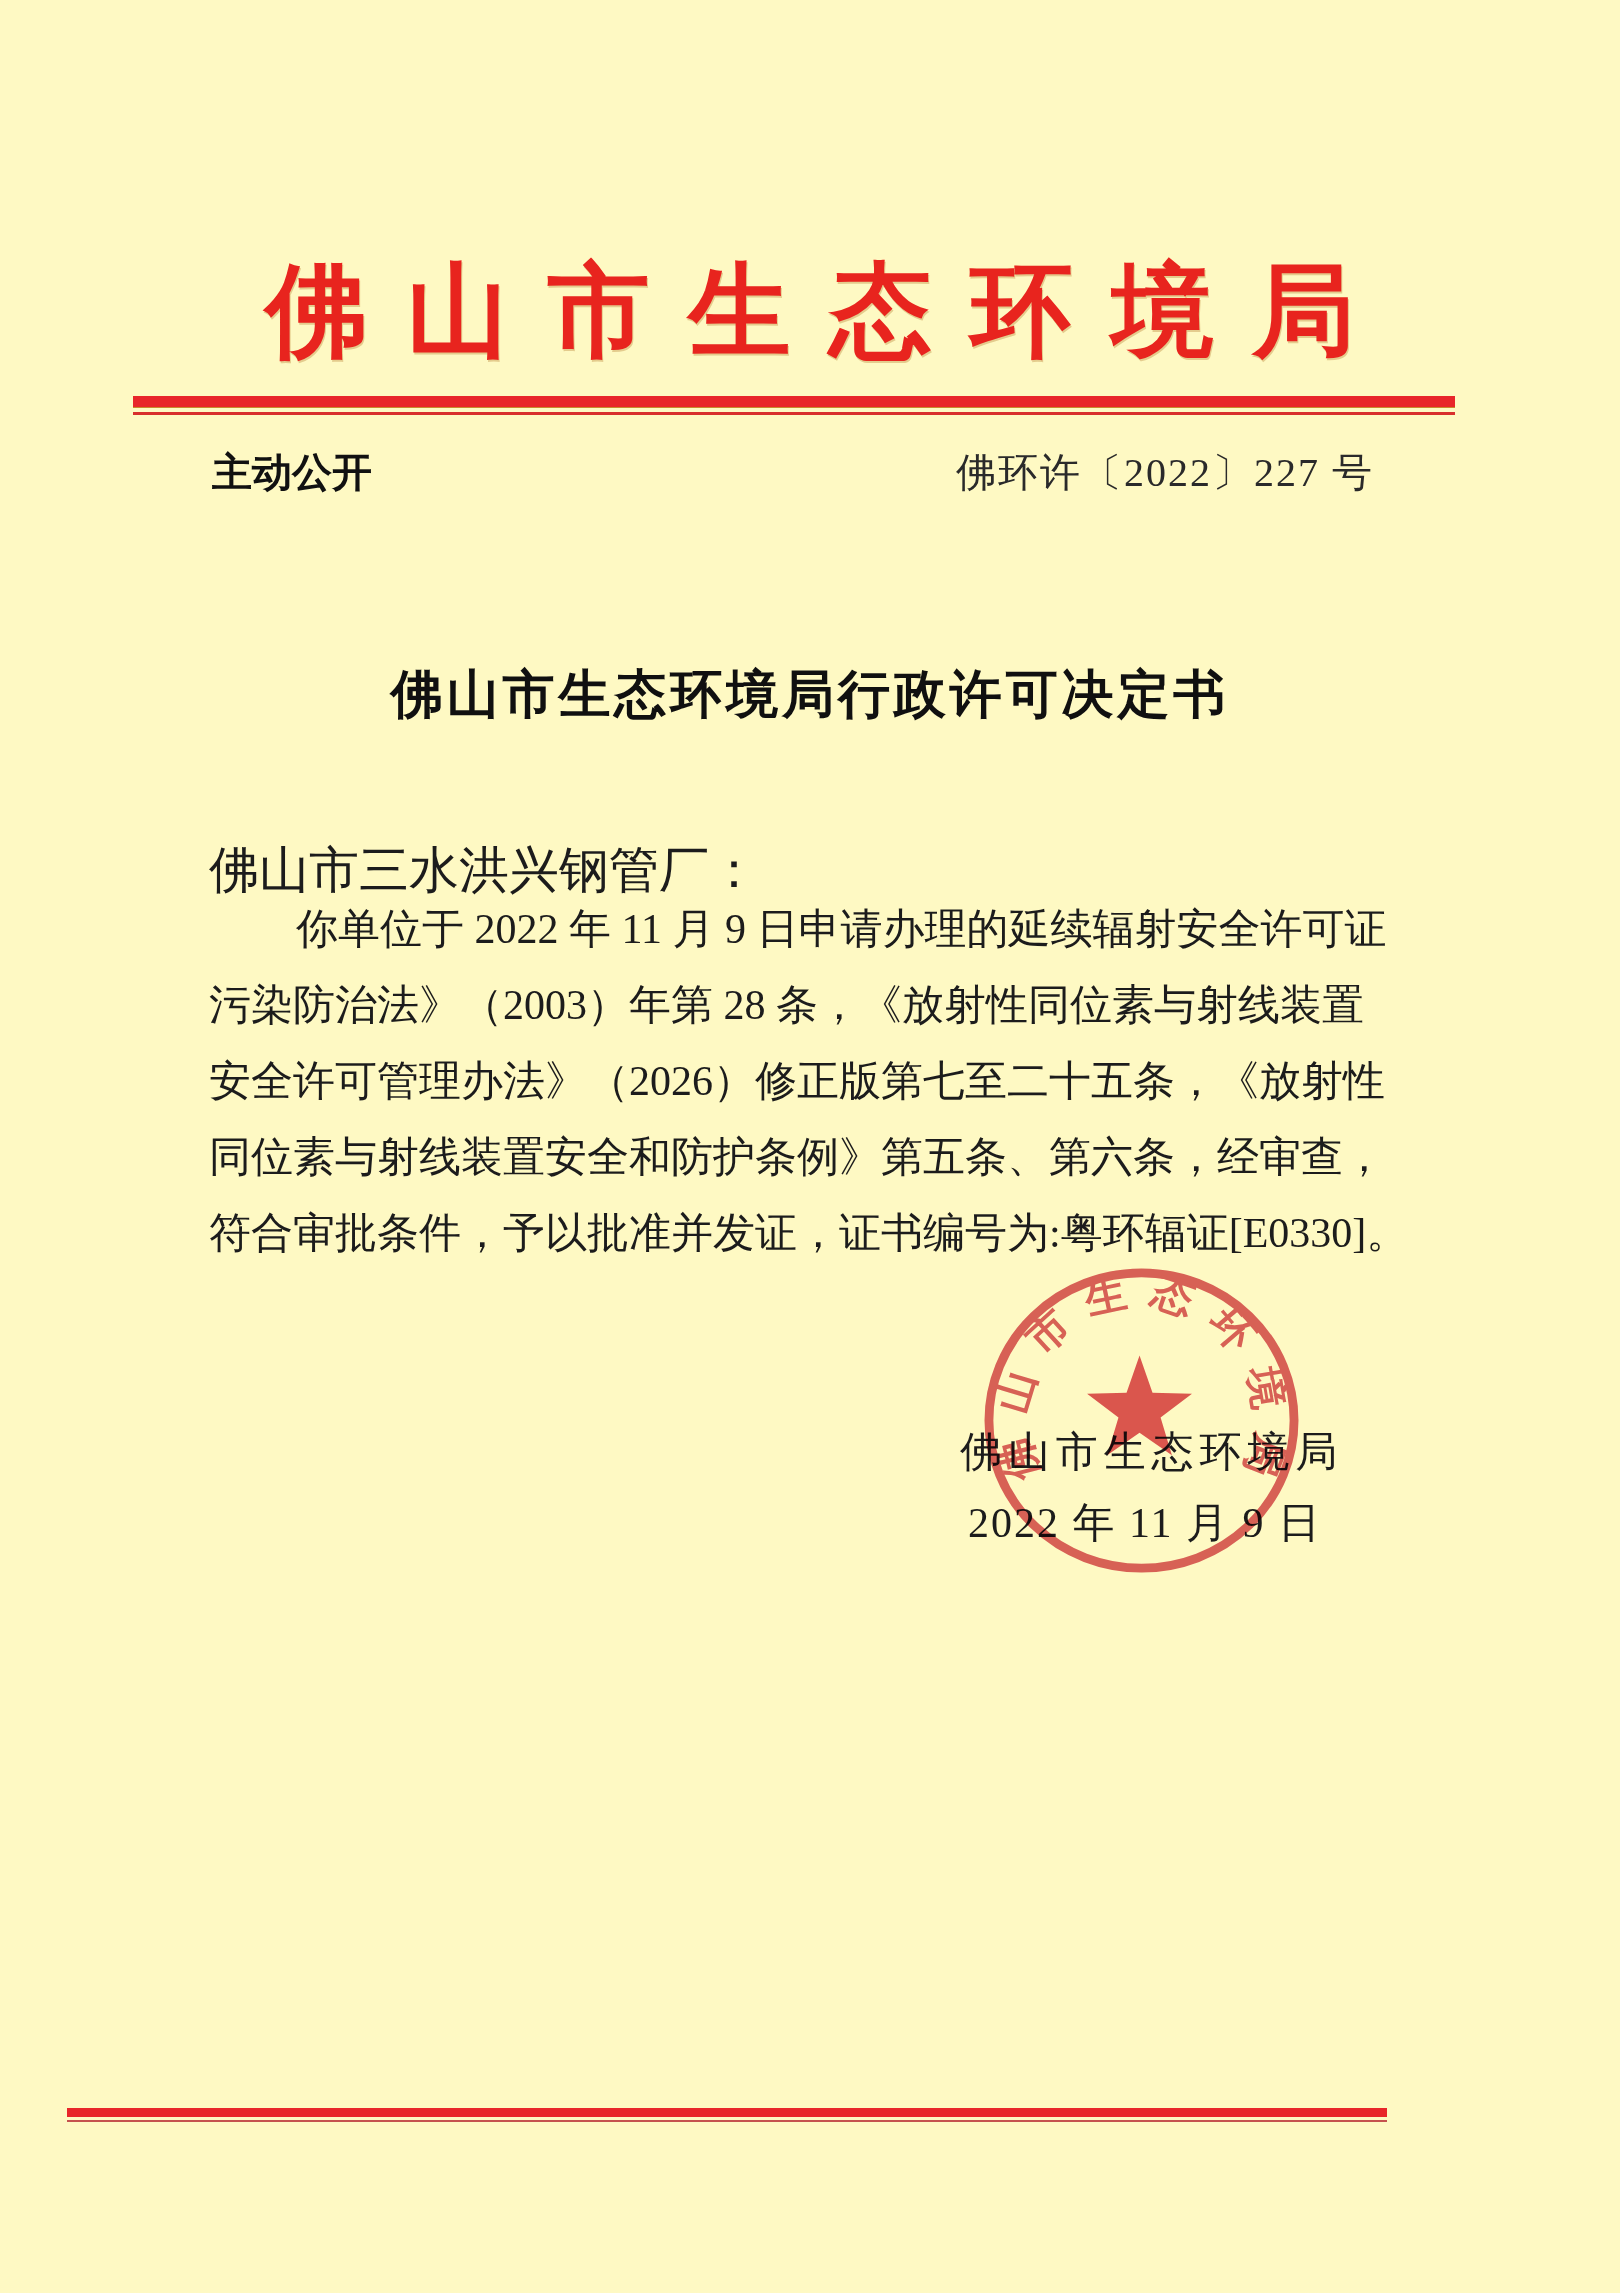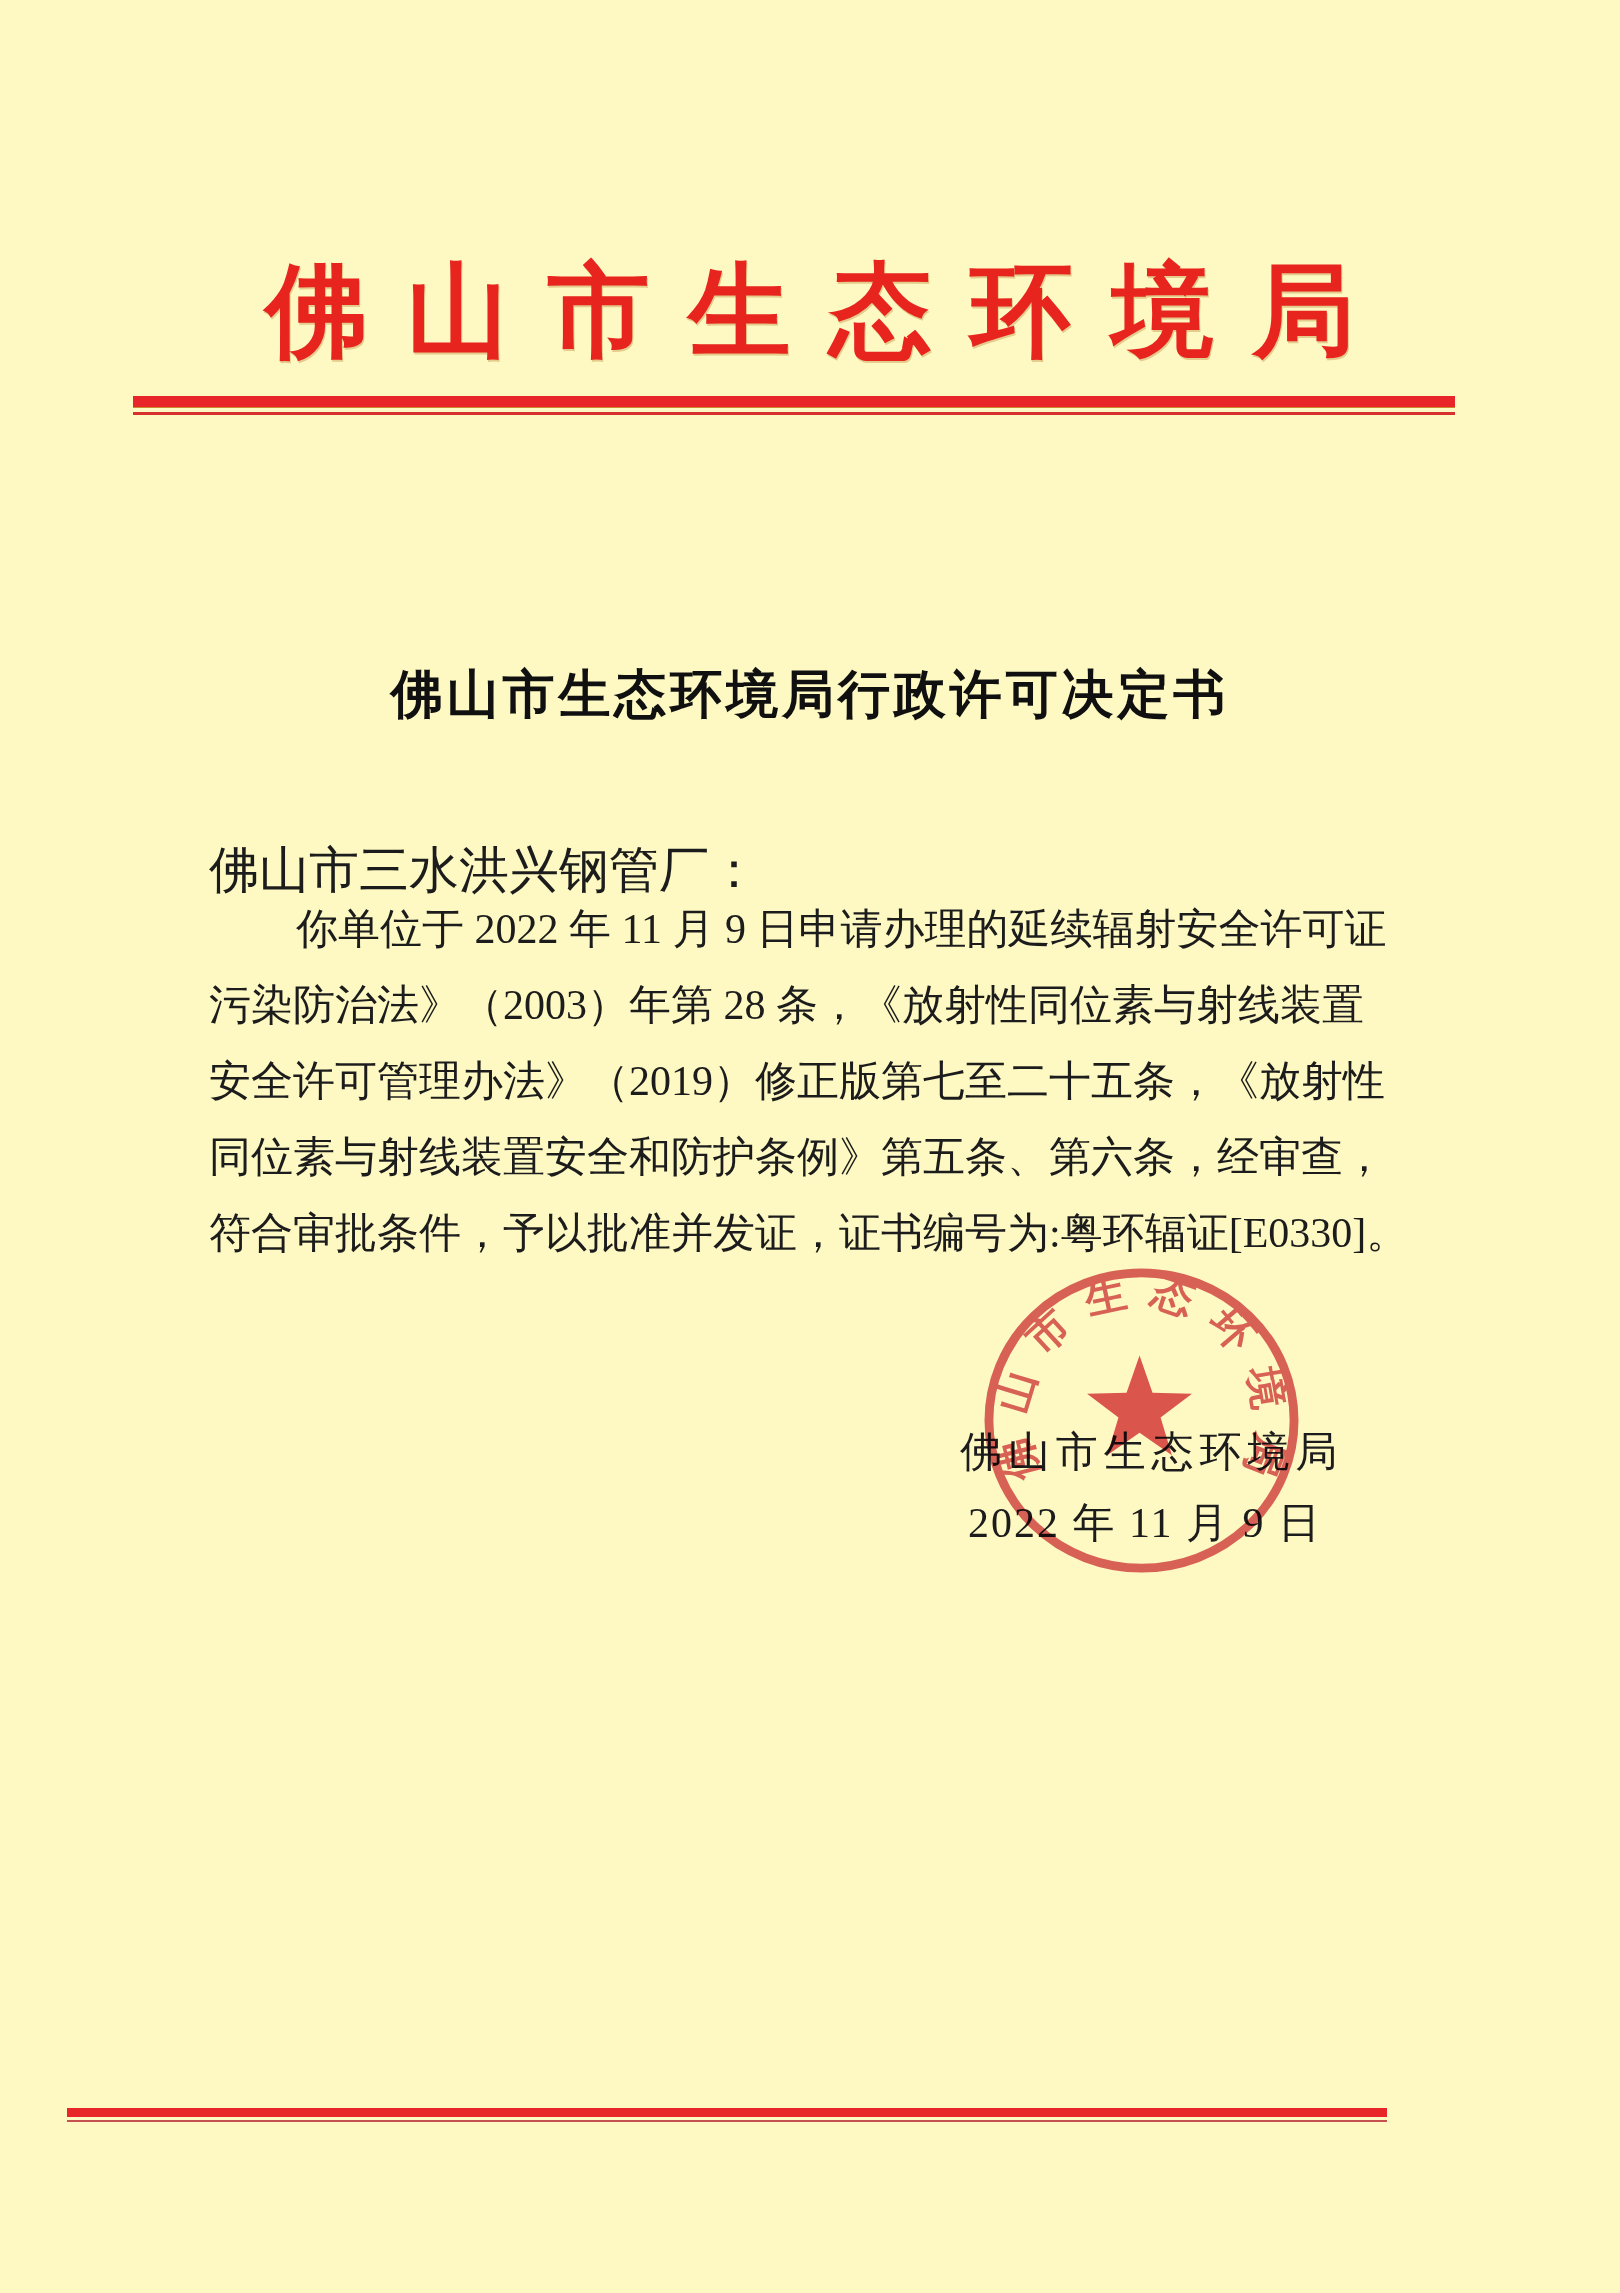--- a/index.html
+++ b/index.html
@@ -72,29 +72,33 @@
 <div class="page">
 
   <div class="header-title">佛山市生态环境局</div>
 
   <div class="rule-top">
     <div class="thick"></div>
     <div class="gap"></div>
     <div class="thin"></div>
   </div>
 
+  <div class="meta-row">
+    <span class="disclosure">主动公开</span>
+    <span class="doc-number">佛环许〔2022〕227 号</span>
+  </div>
 
   <div class="doc-title">佛山市生态环境局行政许可决定书</div>
 
   <div class="salutation">佛山市三水洪兴钢管厂：</div>
 
   <div class="body-text">
     <div class="body-line first">你单位于 2022 年 11 月 9 日申请办理的延续辐射安全许可证</div>
     <div class="body-line">污染防治法》（2003）年第 28 条，《放射性同位素与射线装置</div>
-    <div class="body-line">安全许可管理办法》（2019）修正版第七至二十五条，《放射性</div>
+    <div class="body-line">安全许可管理办法》（2026）修正版第七至二十五条，《放射性</div>
     <div class="body-line">同位素与射线装置安全和防护条例》第五条、第六条，经审查，</div>
     <div class="body-line">符合审批条件，予以批准并发证，证书编号为:粤环辐证[E0330]。</div>
   </div>
 
   <div class="signature-org">佛山市生态环境局</div>
 
   <div class="signature-date">2022 年 11 月 9 日</div>
 
   <svg class="seal" viewBox="0 0 330 318" xmlns="http://www.w3.org/2000/svg">
     <ellipse cx="165" cy="158" rx="155" ry="150" fill="none" stroke="#d34b59" stroke-width="9"></ellipse>

